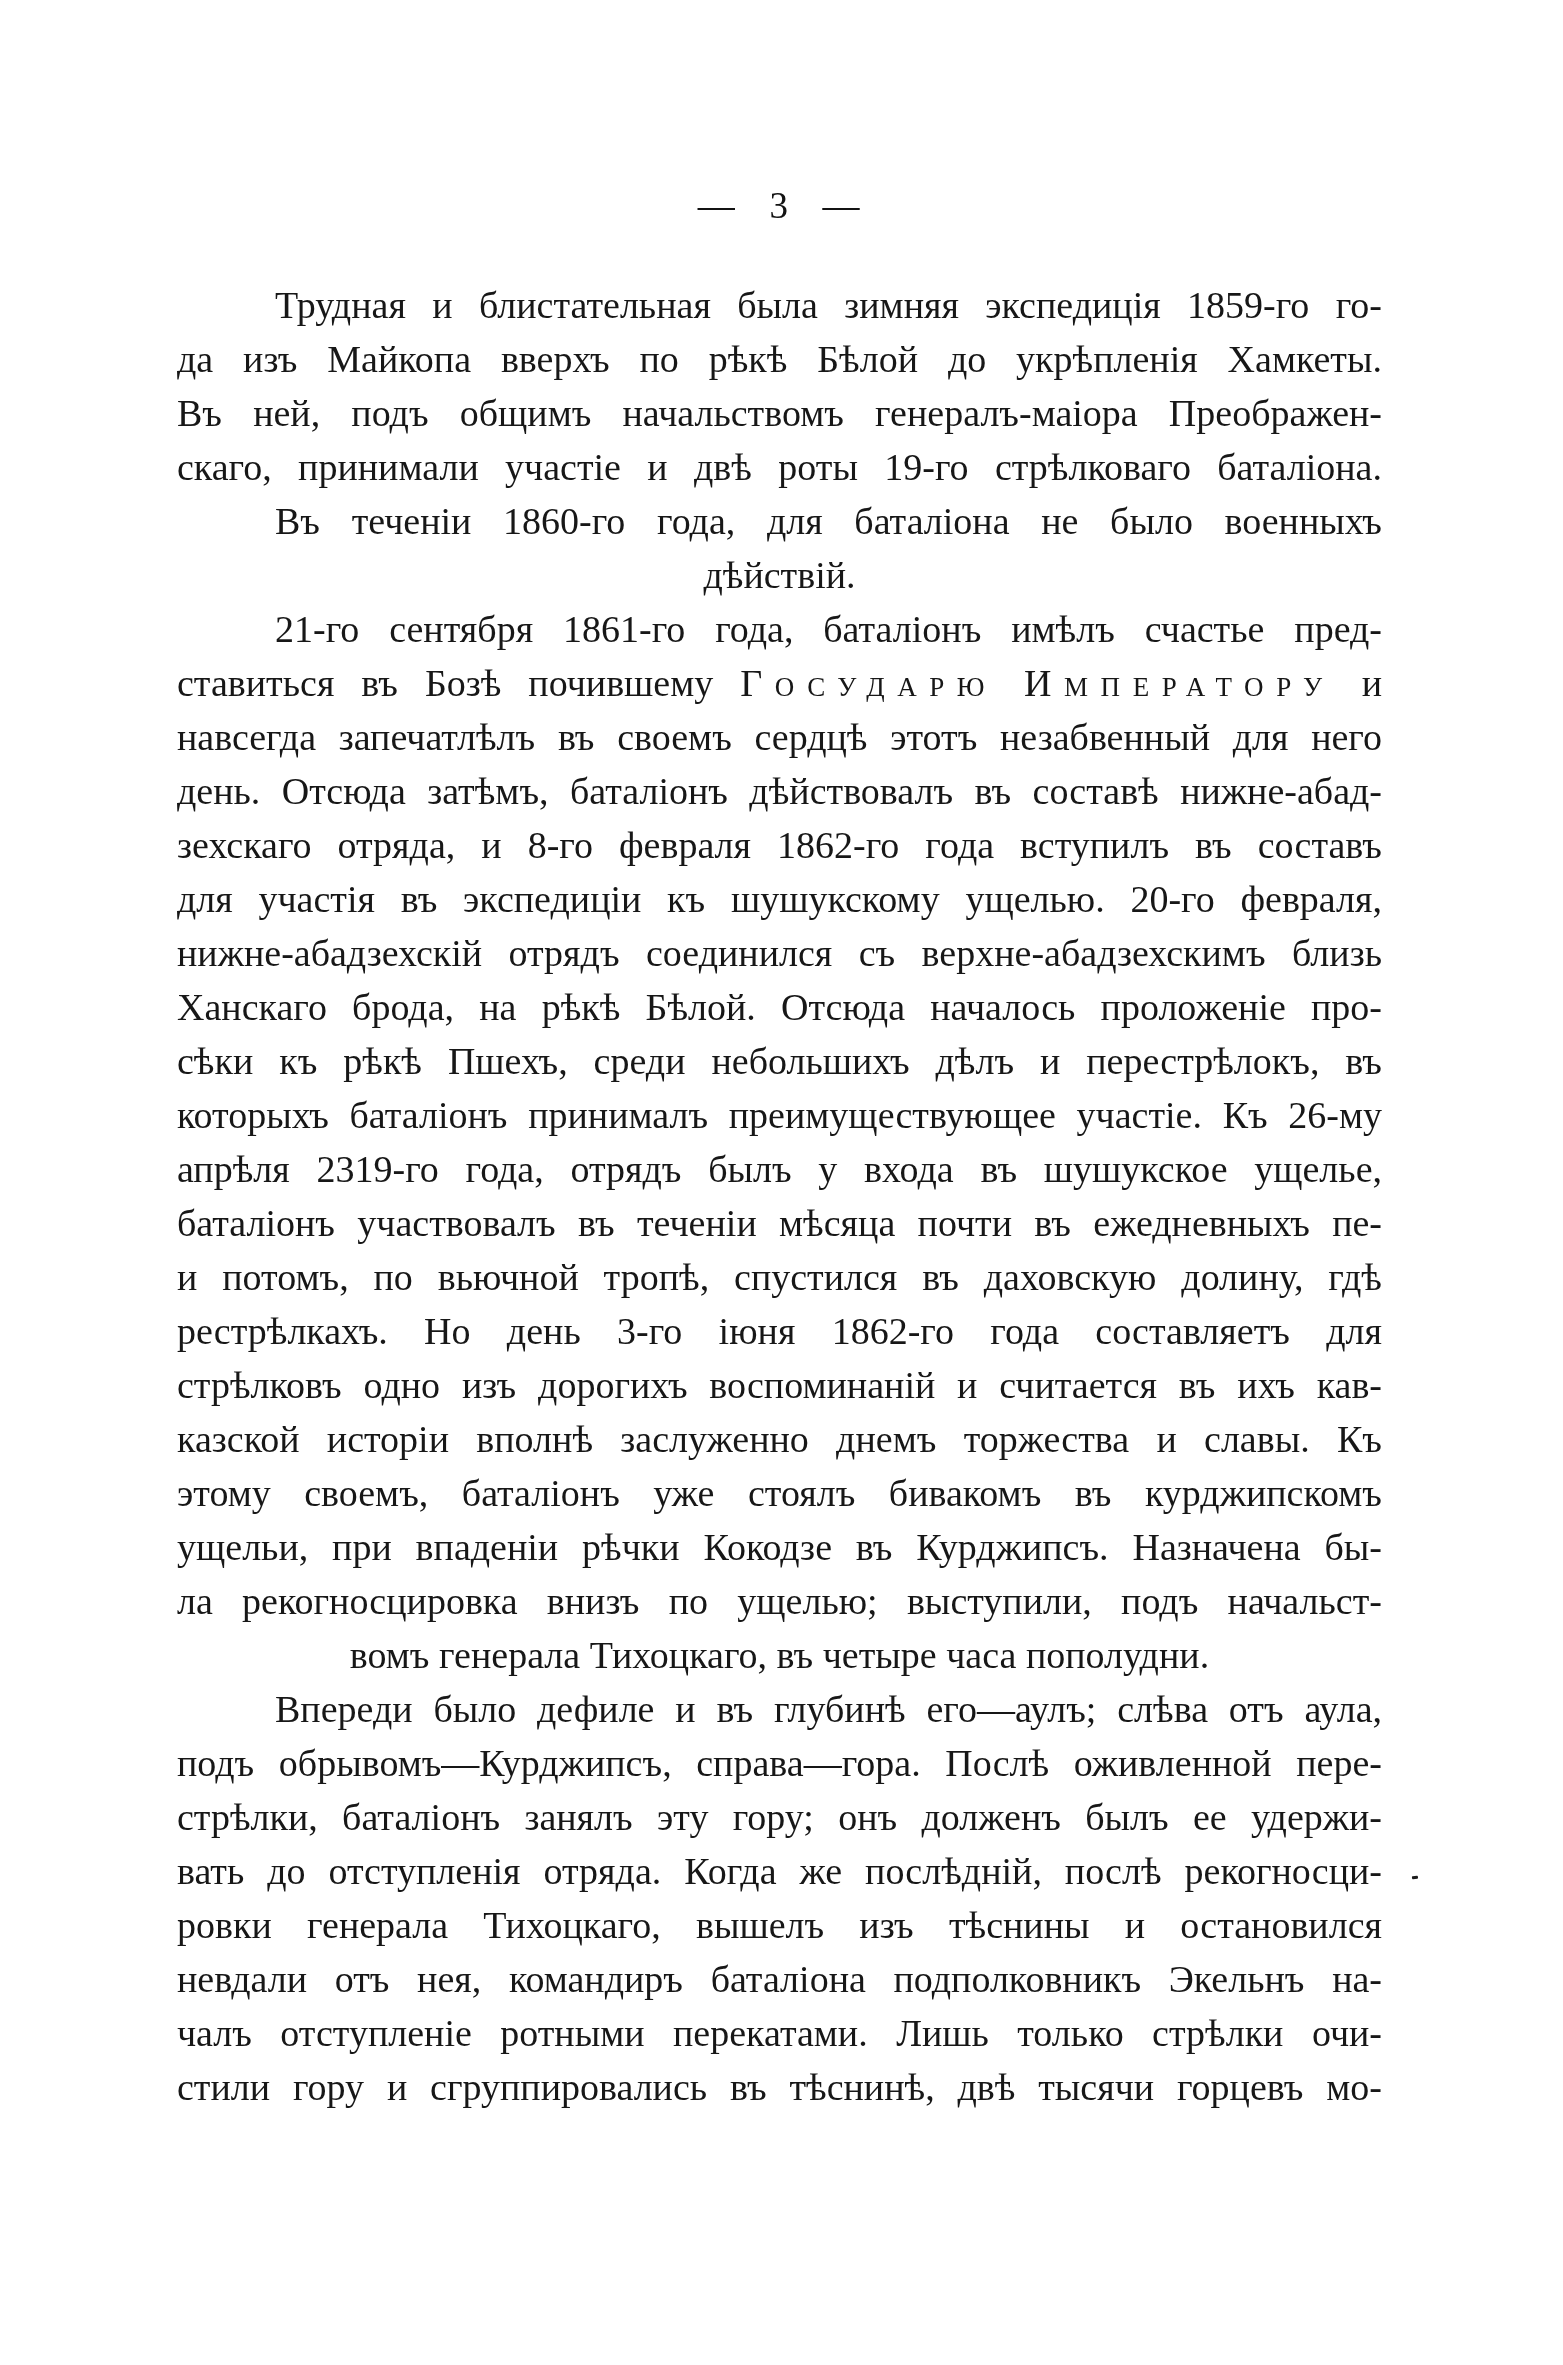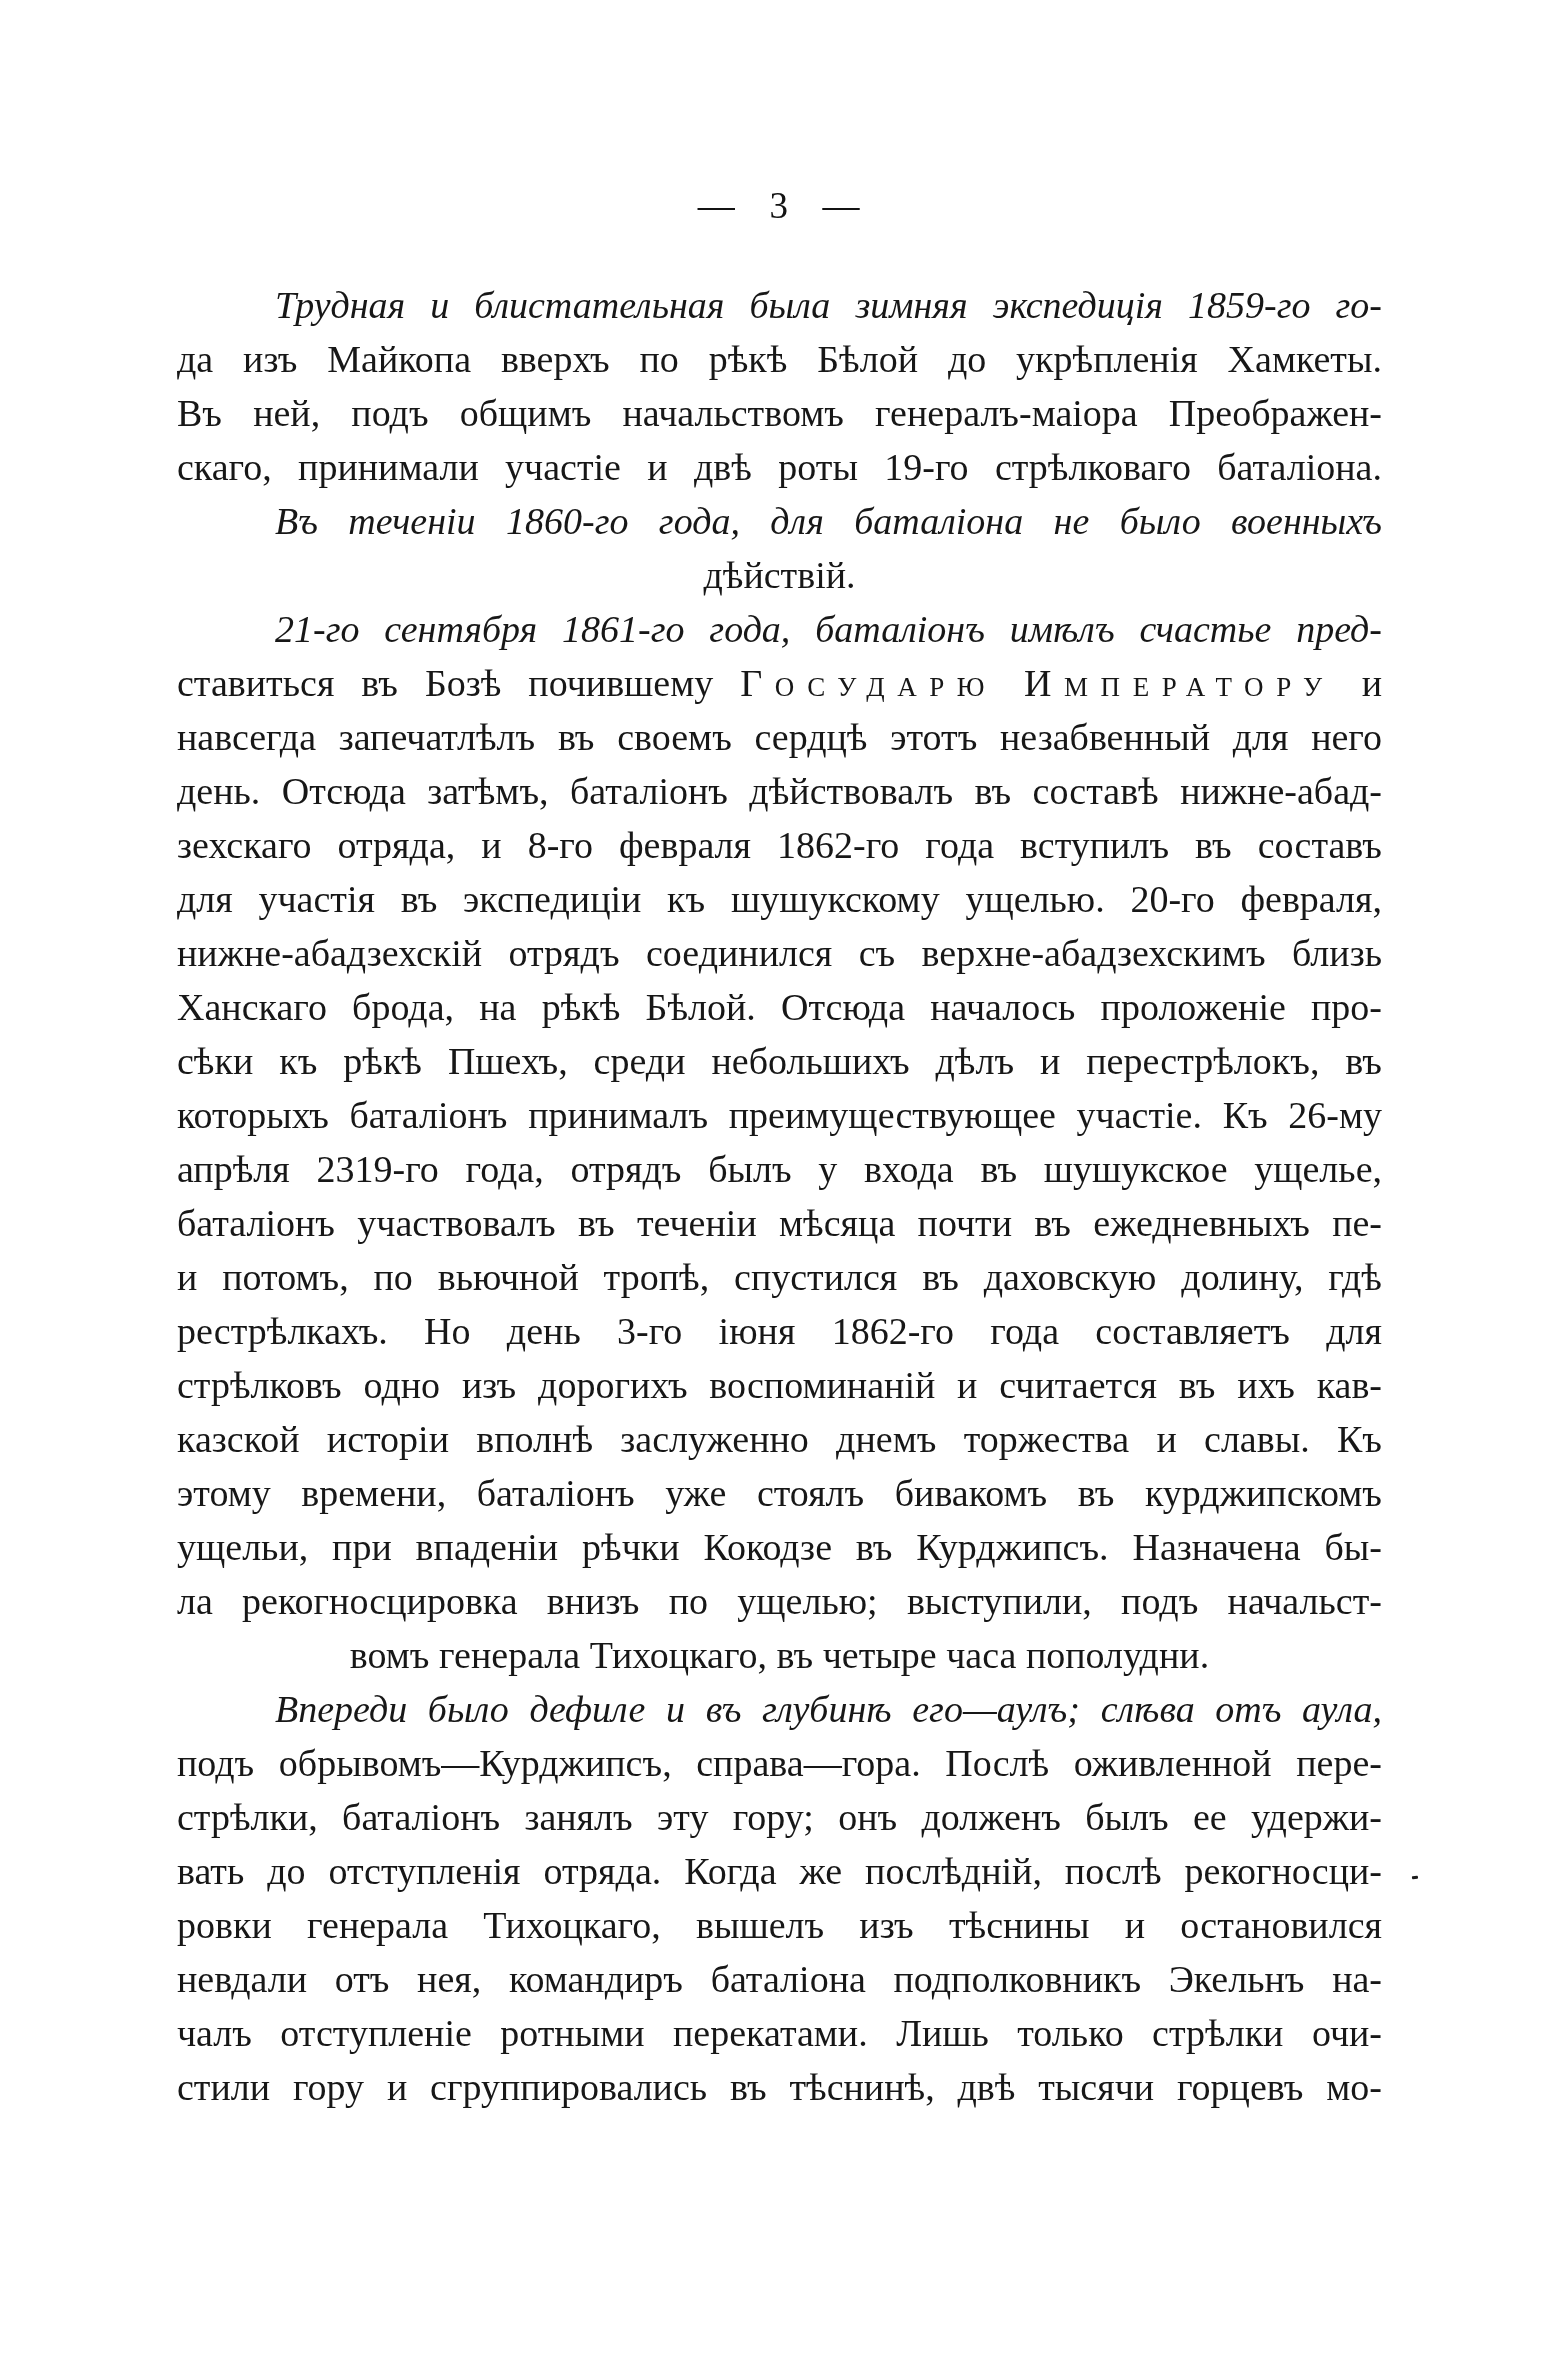--- a/index.html
+++ b/index.html
@@ -42,21 +42,20 @@
     text-align: center;
     white-space: nowrap;
   }
   .line.just {
     white-space: normal;
     text-align: justify;
     text-align-last: justify;
   }
   .line.indent {
     text-indent: 98px;
-    font-style: italic;
   }
   .sc {
     font-variant: small-caps;
     letter-spacing: 0.33em;
     margin-top: 38px;
   }
   .ink-speck {
     position: absolute;
     left: 1412px;
     top: 1876px;
@@ -90,21 +89,21 @@
       <div class="line just">нижне-абадзехскій отрядъ соединился съ верхне-абадзехскимъ близь</div>
       <div class="line just">Ханскаго брода, на рѣкѣ Бѣлой. Отсюда началось проложеніе про-</div>
       <div class="line just">сѣки къ рѣкѣ Пшехъ, среди небольшихъ дѣлъ и перестрѣлокъ, въ</div>
       <div class="line just">которыхъ баталіонъ принималъ преимуществующее участіе. Къ 26-му</div>
       <div class="line just">апрѣля 2319-го года, отрядъ былъ у входа въ шушукское ущелье,</div>
       <div class="line just">баталіонъ участвовалъ въ теченіи мѣсяца почти въ ежедневныхъ пе-</div>
       <div class="line just">и потомъ, по вьючной тропѣ, спустился въ даховскую долину, гдѣ</div>
       <div class="line just">рестрѣлкахъ. Но день 3-го іюня 1862-го года составляетъ для</div>
       <div class="line just">стрѣлковъ одно изъ дорогихъ воспоминаній и считается въ ихъ кав-</div>
       <div class="line just">казской исторіи вполнѣ заслуженно днемъ торжества и славы. Къ</div>
-      <div class="line just">этому времени, баталіонъ уже стоялъ бивакомъ въ курджипскомъ</div>
+      <div class="line just">этому своемъ, баталіонъ уже стоялъ бивакомъ въ курджипскомъ</div>
       <div class="line just">ущельи, при впаденіи рѣчки Кокодзе въ Курджипсъ. Назначена бы-</div>
       <div class="line just">ла рекогносцировка внизъ по ущелью; выступили, подъ начальст-</div>
       <div class="line">вомъ генерала Тихоцкаго, въ четыре часа пополудни.</div>
       <div class="line indent just">Впереди было дефиле и въ глубинѣ его—аулъ; слѣва отъ аула,</div>
       <div class="line just">подъ обрывомъ—Курджипсъ, справа—гора. Послѣ оживленной пере-</div>
       <div class="line just">стрѣлки, баталіонъ занялъ эту гору; онъ долженъ былъ ее удержи-</div>
       <div class="line just">вать до отступленія отряда. Когда же послѣдній, послѣ рекогносци-</div>
       <div class="line just">ровки генерала Тихоцкаго, вышелъ изъ тѣснины и остановился</div>
       <div class="line just">невдали отъ нея, командиръ баталіона подполковникъ Экельнъ на-</div>
       <div class="line just">чалъ отступленіе ротными перекатами. Лишь только стрѣлки очи-</div>

